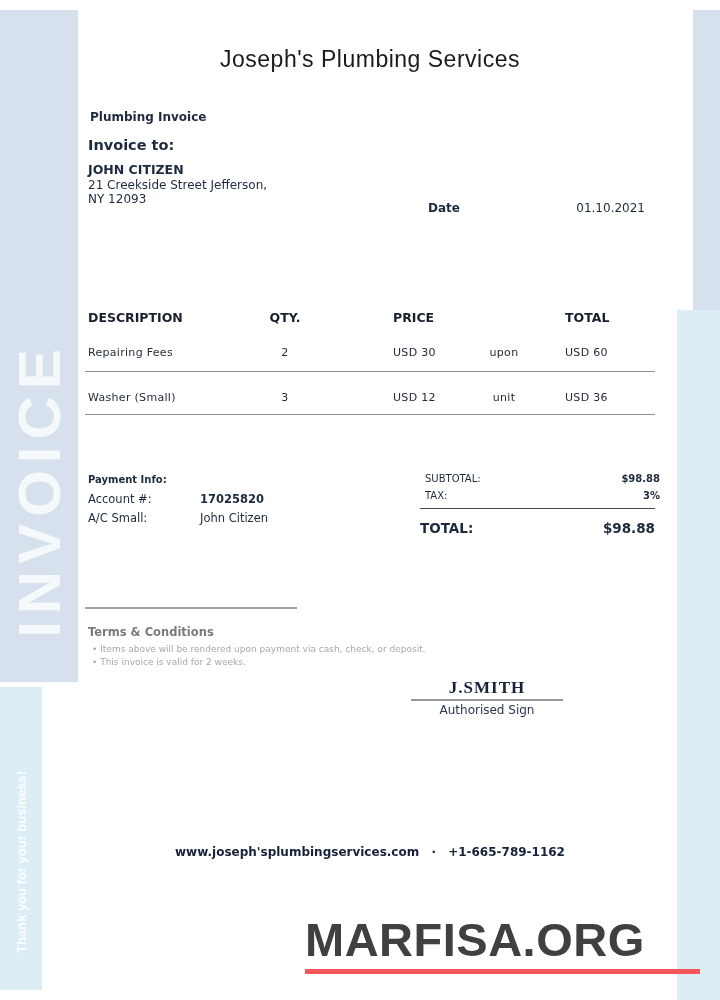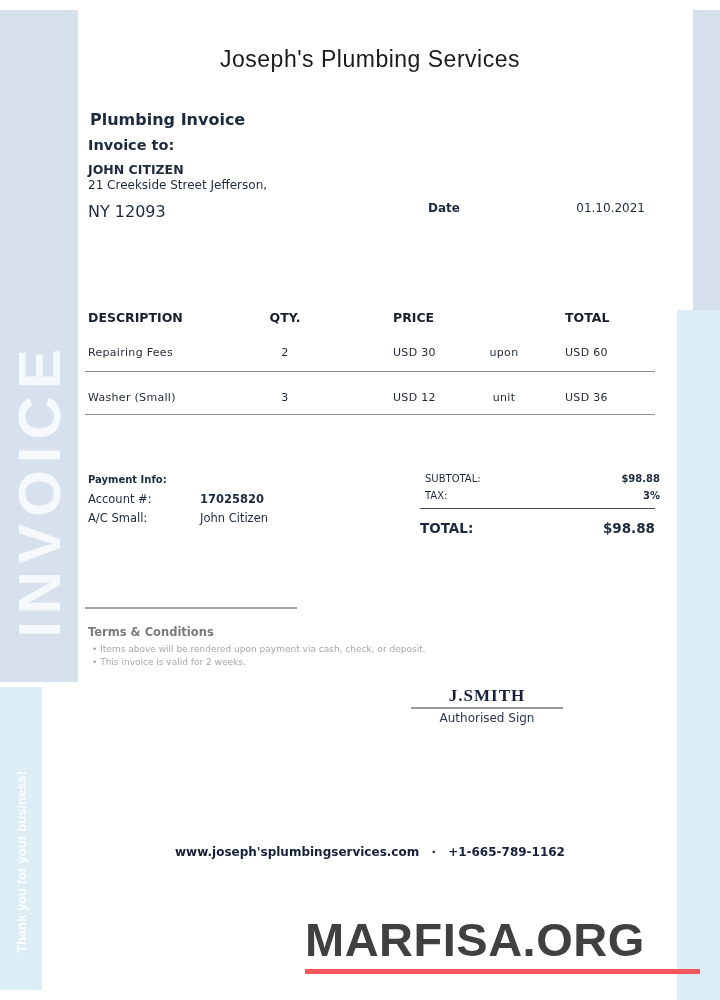--- a/index.html
+++ b/index.html
@@ -16,25 +16,25 @@
   .invoice-vert { position:absolute; left:39px; top:490px; transform:translate(-50%,-50%) rotate(-90deg);
     white-space:nowrap; font-size:60px; font-weight:bold; letter-spacing:7px; color:rgba(255,255,255,0.78);
     font-family:"Liberation Sans", sans-serif; }
   .thanks-vert { position:absolute; left:21px; top:862px; transform:translate(-50%,-50%) rotate(-90deg);
     white-space:nowrap; font-size:13px; font-weight:bold; color:rgba(255,255,255,0.9);
     font-family:"Liberation Sans", sans-serif; }
 
   .title { position:absolute; left:85px; top:46px; width:570px; text-align:center;
     font-family:"Liberation Sans", sans-serif; font-size:23px; color:#1a1a1a; letter-spacing:0.5px; }
 
-  .doc-type   { position:absolute; left:90px; top:110px; font-size:16px; font-weight:bold; }
+  .doc-type   { position:absolute; left:90px; top:110px; font-size:12px; font-weight:bold; }
   .bill-label { position:absolute; left:88px; top:137px; font-size:14.5px; font-weight:bold; }
   .bill-name  { position:absolute; left:88px; top:162px; font-size:12.5px; font-weight:bold; }
   .bill-addr1 { position:absolute; left:88px; top:178px; font-size:12px; }
-  .bill-addr2 { position:absolute; left:88px; top:202px; font-size:16px; }
+  .bill-addr2 { position:absolute; left:88px; top:192px; font-size:12px; }
 
   .meta { position:absolute; left:428px; top:201px; width:217px; font-size:12px; }
   .meta .row { display:flex; justify-content:space-between; line-height:15px; }
   .meta .lab { font-weight:bold; }
 
   .th { position:absolute; font-size:12.5px; font-weight:bold; color:#18202e; }
   .td { position:absolute; font-size:11px; letter-spacing:0.3px; color:#242c3a; }
   .col-desc  { left:88px;  width:165px; }
   .col-qty   { left:250px; width:70px; text-align:center; }
   .col-price { left:393px; width:75px; }
@@ -54,21 +54,21 @@
   .tval { font-weight:bold; }
   .totals-line { position:absolute; left:420px; top:508px; width:235px; height:1px; background:#4a4a4a; }
   .grand { position:absolute; left:420px; top:520px; width:235px; display:flex; justify-content:space-between;
     font-size:13.5px; font-weight:bold; }
 
   .terms-topline { position:absolute; left:85px; top:607px; width:212px; height:2px; background:#a3a3a3; }
   .terms-title { position:absolute; left:88px; top:625px; font-size:11.5px; font-weight:bold; color:#7a7a7a; }
   .term-item { position:absolute; left:92px; font-size:9px; color:#a8a8a8; }
   .term-item::before { content:"•  "; }
 
-  .sig { position:absolute; left:403px; top:678px; width:168px; text-align:center;margin-top:8px; }
+  .sig { position:absolute; left:403px; top:678px; width:168px; text-align:center; }
   .sig-name { font-family:"Liberation Serif", serif; font-size:17px; font-weight:bold; letter-spacing:1px; color:#17223a; }
   .sig-line { height:2px; background:#9a9a9a; margin:1px 8px 2px 8px; }
   .sig-cap { font-size:12px; color:#2a3550; }
 
   .footer { position:absolute; left:85px; top:845px; width:570px; text-align:center;
     font-size:12px; font-weight:bold; color:#17223a; }
   .footer span { margin:0 4px; }
 
   .logo { position:absolute; left:305px; top:912px; width:395px; }
   .logo-text { font-family:"Liberation Sans", sans-serif; font-size:47px; font-weight:bold;

